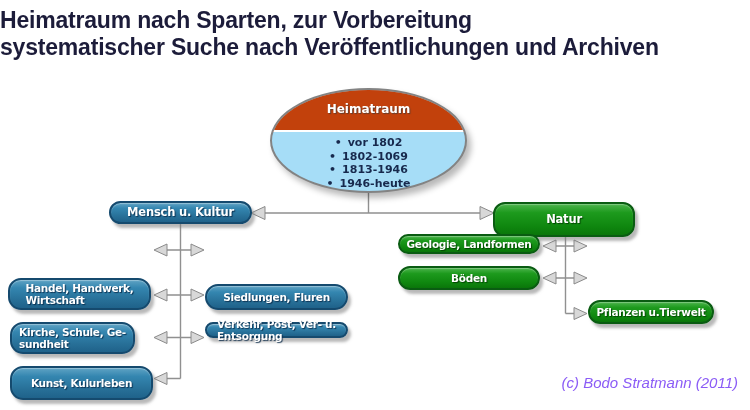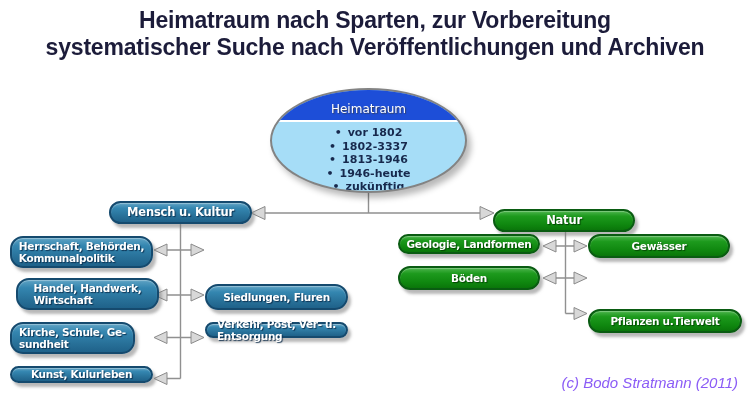--- a/index.html
+++ b/index.html
@@ -2,37 +2,37 @@
 <html><head>
 <meta charset="utf-8">
 <style>
   html,body{margin:0;padding:0;background:#ffffff;}
   #canvas{
     position:relative;width:750px;height:410px;background:#ffffff;overflow:hidden;
     font-family:"DejaVu Sans","Liberation Sans",sans-serif;
   }
   
   .title{
-    position:absolute;left:0;top:7px;width:750px;text-align:center;
+    position:absolute;left:0;top:7px;width:750px;
     font-family:"Liberation Sans",sans-serif;
     font-weight:bold;font-size:23px;line-height:27px;color:#1c1c3a;letter-spacing:-.2px;
   }
   
   svg.connectors{position:absolute;left:0;top:0;pointer-events:none;}
   
   .ellipse{
     position:absolute;left:270px;top:88px;width:197px;height:105px;
     border:2px solid #838383;border-radius:50%;
     background:#a6ddf7;overflow:hidden;box-sizing:border-box;
     box-shadow:4px 5px 6px rgba(0,0,0,.28);
   }
   .ell-header{
-    height:26px;background:#1d4ed8;border-bottom:2px solid #ffffff;
+    height:26px;background:#c2410c;border-bottom:2px solid #ffffff;
     display:flex;align-items:flex-end;justify-content:center;
-    color:#ffffff;font-weight:normal;font-size:12px;padding-bottom:4px;
+    color:#ffffff;font-weight:bold;font-size:12px;padding-bottom:14px;
     text-shadow:1px 1px 1px rgba(60,60,60,.7);
   }
   .ell-body{
     display:flex;flex-direction:column;align-items:center;justify-content:flex-start;
     padding-top:4px;
   }
   .ell-item{
     font-size:11px;font-weight:bold;color:#17294d;line-height:13.5px;
     display:flex;align-items:center;gap:6px;
   }
@@ -100,54 +100,51 @@
 
   <div class="ellipse">
     <div class="ell-header">Heimatraum</div>
     <div class="ell-body">
       <div class="ell-item">
           <span class="dot">•</span>
           <span>vor 1802</span>
         </div>
       <div class="ell-item">
           <span class="dot">•</span>
-          <span>1802-3337</span>
+          <span>1802-1069</span>
         </div>
       <div class="ell-item">
           <span class="dot">•</span>
           <span>1813-1946</span>
         </div>
       <div class="ell-item">
           <span class="dot">•</span>
           <span>1946-heute</span>
         </div>
       <div class="ell-item">
           <span class="dot">•</span>
           <span>zukünftig</span>
         </div>
     </div>
   </div>
 
   <div class="node blue hdr" style="left:109px;top:201px;width:143px;height:23px">Mensch u. Kultur</div>
 
-  <div class="node blue" style="left:10px;top:236px;width:143px;height:32px">Herrschaft, Behörden,
-Kommunalpolitik</div>
-  <div class="node blue" style="left:16px;top:278px;width:143px;height:32px">Handel, Handwerk,
+  <div class="node blue" style="left:8px;top:278px;width:143px;height:32px">Handel, Handwerk,
 Wirtschaft</div>
   <div class="node blue" style="left:10px;top:322px;width:125px;height:32px">Kirche, Schule, Ge-
 sundheit</div>
-  <div class="node blue" style="left:10px;top:366px;width:143px;height:17px">Kunst, Kulurleben</div>
+  <div class="node blue" style="left:10px;top:366px;width:143px;height:34px">Kunst, Kulurleben</div>
 
   <div class="node blue" style="left:205px;top:284px;width:143px;height:26px">Siedlungen, Fluren</div>
   <div class="node blue" style="left:205px;top:322px;width:143px;height:16px">Verkehr, Post, Ver- u.
 Entsorgung</div>
 
-  <div class="node green hdr" style="left:493px;top:209px;width:142px;height:23px">Natur</div>
+  <div class="node green hdr" style="left:493px;top:202px;width:142px;height:35px">Natur</div>
 
   <div class="node green" style="left:398px;top:234px;width:142px;height:20px">Geologie, Landformen</div>
   <div class="node green" style="left:398px;top:266px;width:142px;height:24px">Böden</div>
 
-  <div class="node green" style="left:588px;top:234px;width:142px;height:24px">Gewässer</div>
-  <div class="node green" style="left:588px;top:309px;width:154px;height:24px">Pflanzen u.Tierwelt</div>
+  <div class="node green" style="left:588px;top:300px;width:126px;height:24px">Pflanzen u.Tierwelt</div>
 
   <div class="copyright">(c) Bodo Stratmann (2011)</div>
 
 </div>
 
 </body></html>

